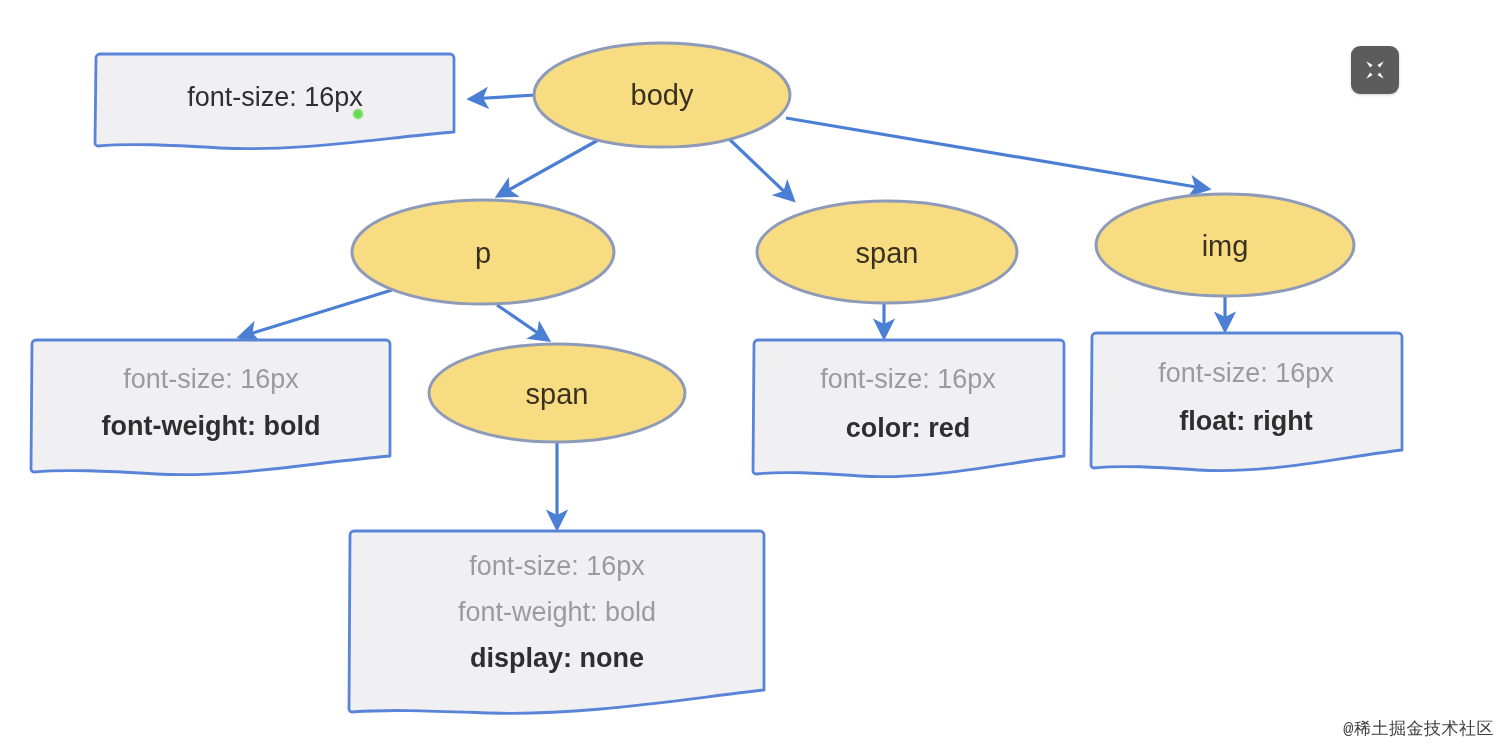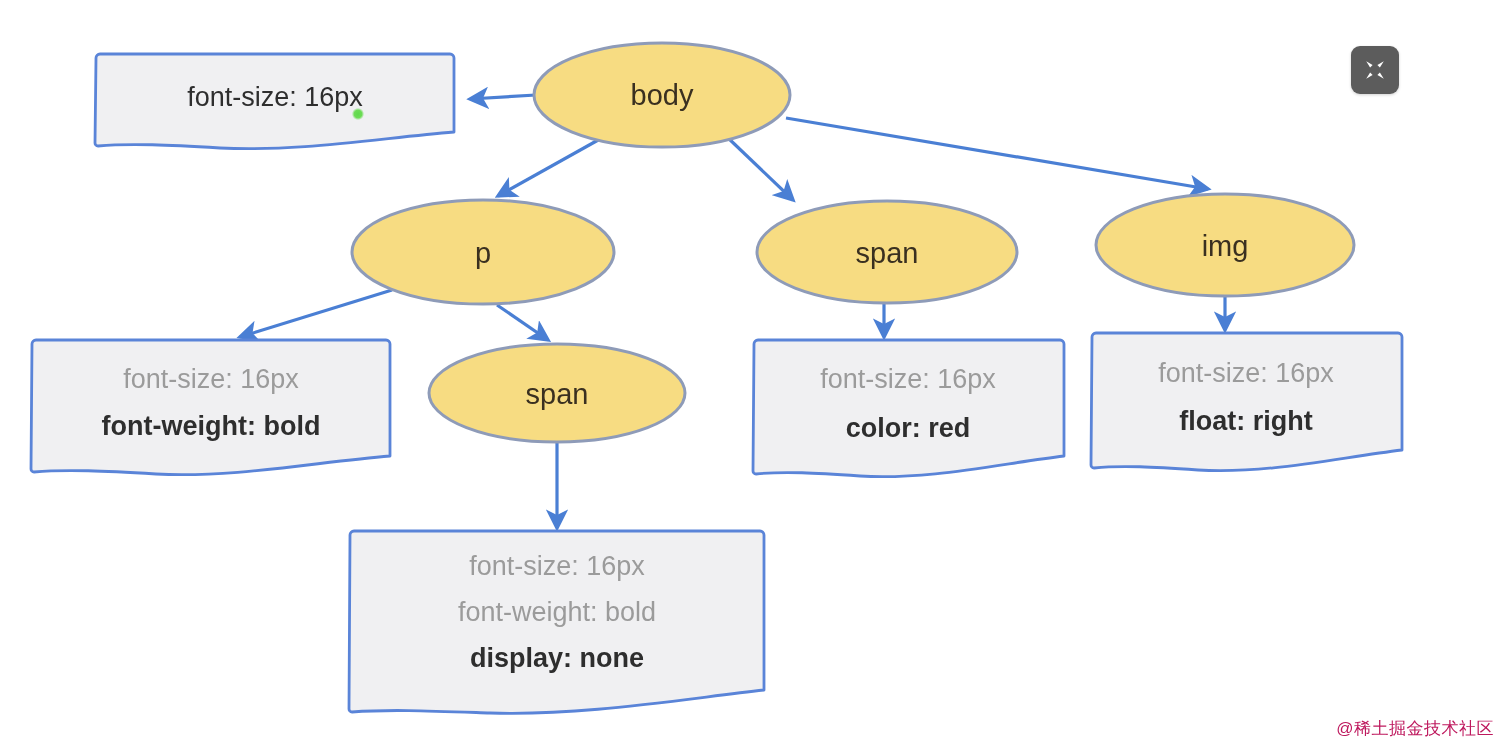--- a/index.html
+++ b/index.html
@@ -58,23 +58,23 @@
     cursor: pointer;
     box-shadow: 0 1px 3px rgba(0,0,0,.18);
   }
   #fs-btn svg { display: block; }
 
   
   #watermark {
     position: absolute;
     right: 18px;
     bottom: 12px;
-    font-family: Liberation Sans, sans-serif;
+    font-family: Liberation Mono, monospace;
     font-size: 17px;
-    color: #be185d;
+    color: #404040;
     letter-spacing: .5px;
     user-select: none;
   }
 
   
   #green-speck {
     position: absolute;
     left: 352px;
     top: 108px;
     width: 12px;

